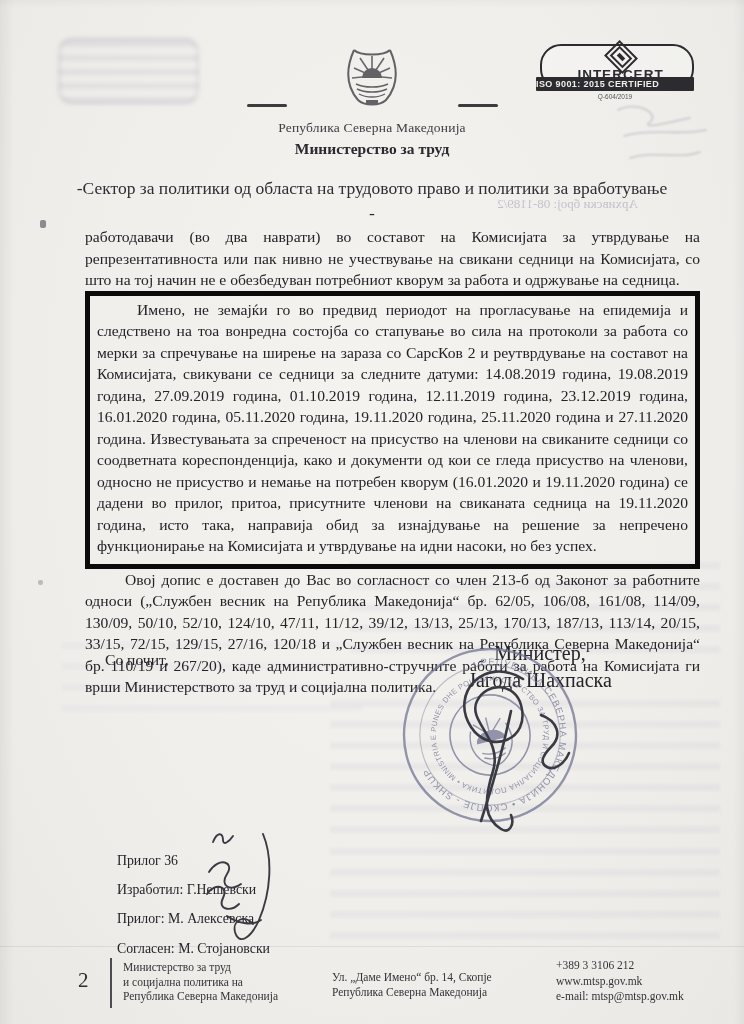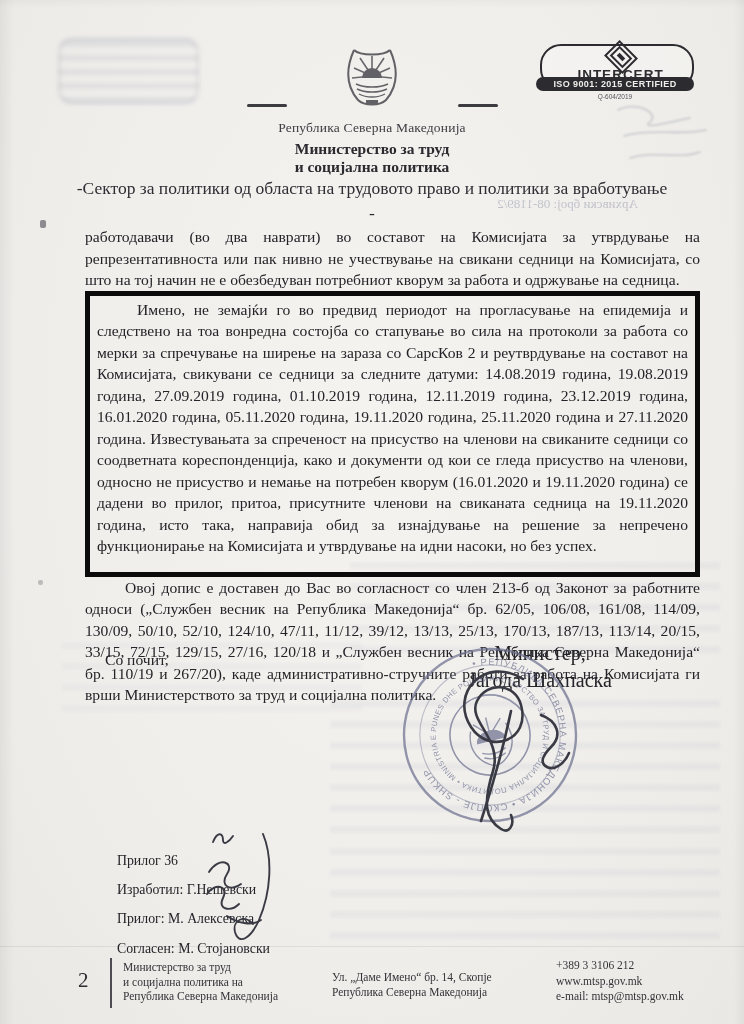--- a/index.html
+++ b/index.html
@@ -28,28 +28,28 @@
   .sector{position:absolute;top:176px;left:72px;width:600px;font-size:17.5px;line-height:25px;color:#2d2d33;text-align:center;}
   
   .intercert{position:absolute;left:540px;top:44px;width:156px;height:64px;color:#2c2c30;}
   .ic-box{position:absolute;left:0;top:0;width:150px;height:42px;border:2.5px solid #2c2c30;border-radius:21px;display:flex;align-items:center;background:rgba(255,255,255,.25);flex-direction:column;}
   .ic-diamond{width:22px;height:22px;margin-left:7px;position:relative;transform:rotate(45deg);border:2.5px solid #2c2c30;}
   .ic-diamond::before{content:"";position:absolute;inset:2px;border:2px solid #2c2c30;}
   .ic-diamond::after{content:"";position:absolute;inset:7px;background:#2c2c30;}
   .ic-texts{margin-left:7px;font-family:"Liberation Sans","DejaVu Sans",sans-serif;}
   .ic-name{font-weight:bold;font-size:13.5px;letter-spacing:1px;line-height:13px;}
   .ic-sub{font-size:6.5px;letter-spacing:.6px;text-align:center;}
-  .ic-bar{position:absolute;left:-4px;top:33px;width:158px;height:14px;background:#2c2c30;border-radius:7px;
+  .ic-bar{position:absolute;left:-4px;top:33px;width:158px;height:14px;background:#2c2c30;border-radius:1px;
           color:#efefec;font-family:"Liberation Sans","DejaVu Sans",sans-serif;font-weight:bold;font-size:9px;
-          letter-spacing:.4px;text-align:center;line-height:14px;}
+          letter-spacing:.4px;line-height:14px;}
   .ic-no{position:absolute;left:0;top:49px;width:150px;text-align:center;font-size:6.5px;color:#55555c;font-family:"Liberation Sans","DejaVu Sans",sans-serif;}
   
   .content{position:absolute;left:85px;top:226px;width:615px;font-size:15.6px;line-height:21.5px;text-align:justify;color:#232328;}
   .content p{margin:0;}
-  .boxed{border:5px solid #0b0b0b;margin:1px -2px 0 -37px;padding:3px 7px 15px 7px;text-indent:40px;}
+  .boxed{border:5px solid #0b0b0b;margin:1px -2px 0 -37px;padding:3px 7px 7px 7px;text-indent:40px;}
   .p-legal{margin-top:2px;text-indent:40px;}
   
   .sig-zone{position:absolute;left:0;top:635px;width:744px;height:215px;}
   .closing{position:absolute;left:105px;top:16px;font-size:15.6px;color:#232328;}
   .minister{position:absolute;left:440px;top:5px;width:200px;text-align:center;font-size:20px;line-height:27px;color:#232328;}
   .stamp{position:absolute;left:398px;top:8px;width:184px;height:184px;opacity:.72;transform:rotate(-14deg);}
   .sig-main{position:absolute;left:415px;top:18px;width:180px;height:190px;}
   
   .attach{position:absolute;left:105px;top:840px;font-size:13.8px;line-height:17.2px;color:#232328;}
   .attach div{margin:12px;}
@@ -115,21 +115,20 @@
         <path d="M13,47 C21,51 35,51 43,47"></path>
         <path d="M15,52 C22,56 34,56 41,52"></path>
       </g>
       <rect x="22" y="58" width="12" height="5" fill="#4e4e54"></rect>
     </svg>
     <div class="flank l"></div>
     <div class="flank r"></div>
     <div class="country">Република Северна Македонија</div>
     <div class="ministry">
       <div>Министерство за труд</div>
-      <div>и социјална политика</div>
     </div>
     <div class="sector">-Сектор за политики од областа на трудовото право и политики за вработување -</div>
   </div>
 
   <div class="intercert">
     <div class="ic-box">
       <div class="ic-diamond"></div>
       <div class="ic-texts">
         <div class="ic-name">INTERCERT</div>
         <div class="ic-sub">system certification</div>

